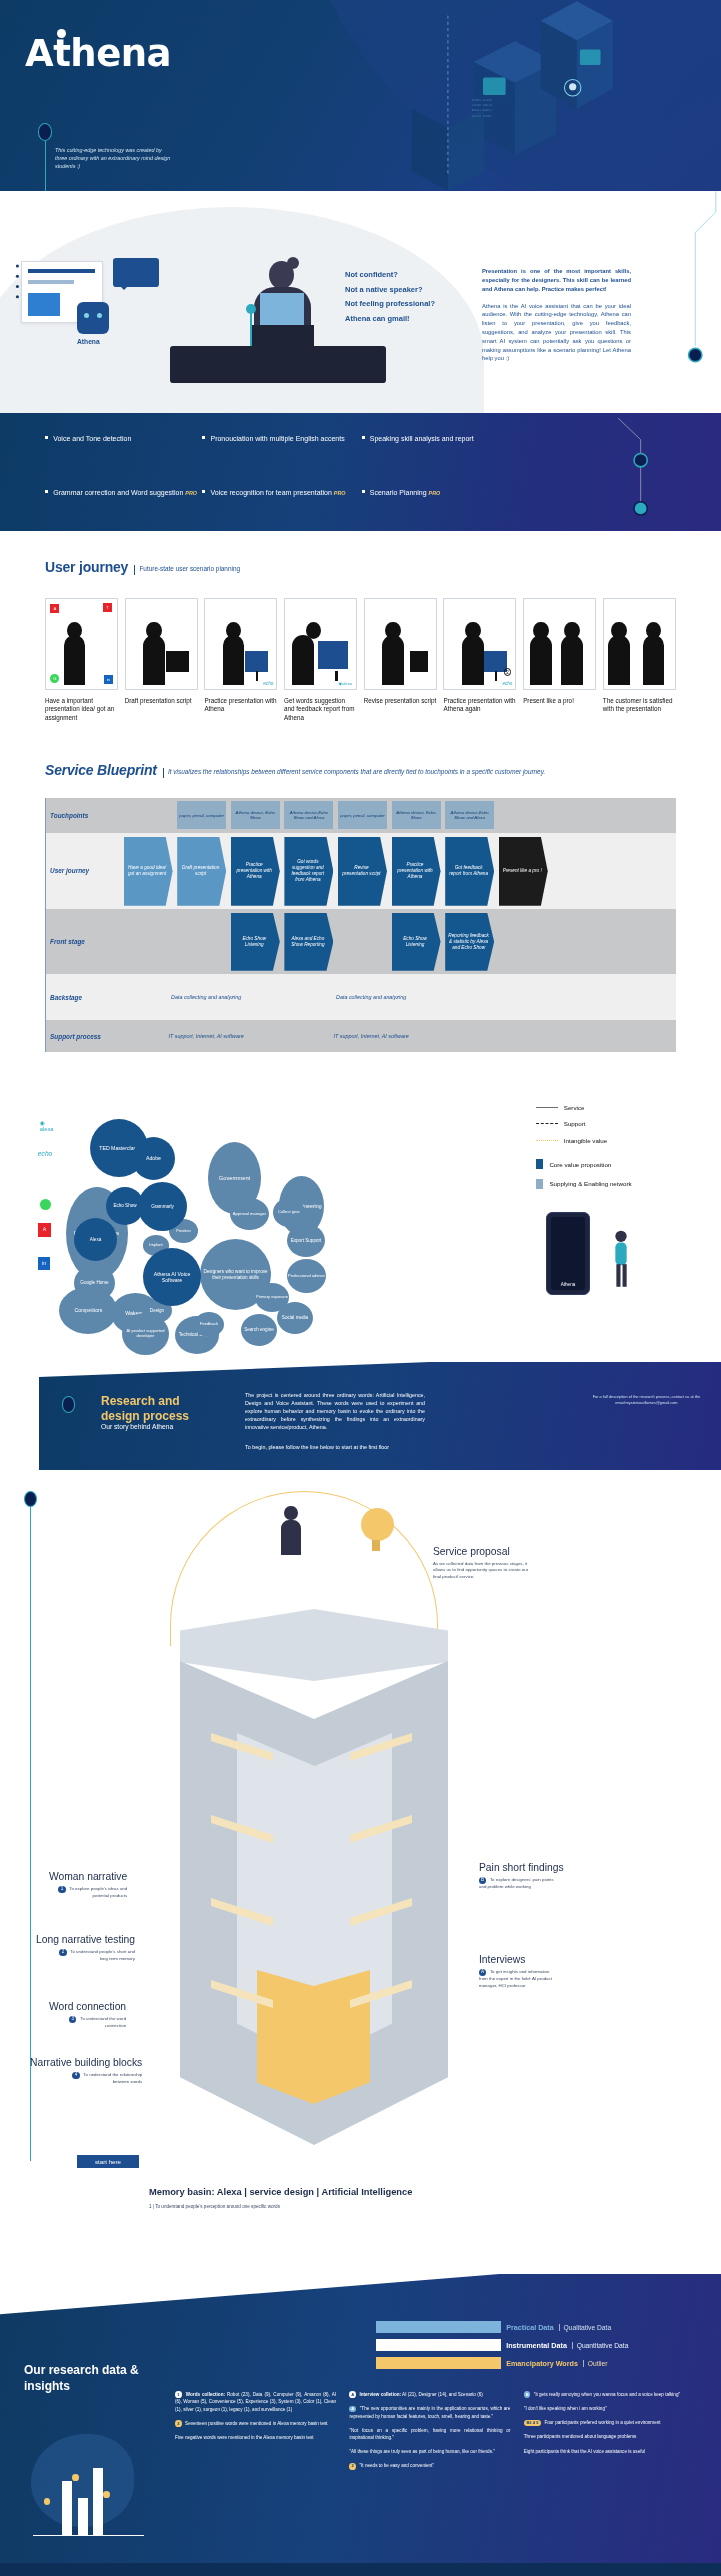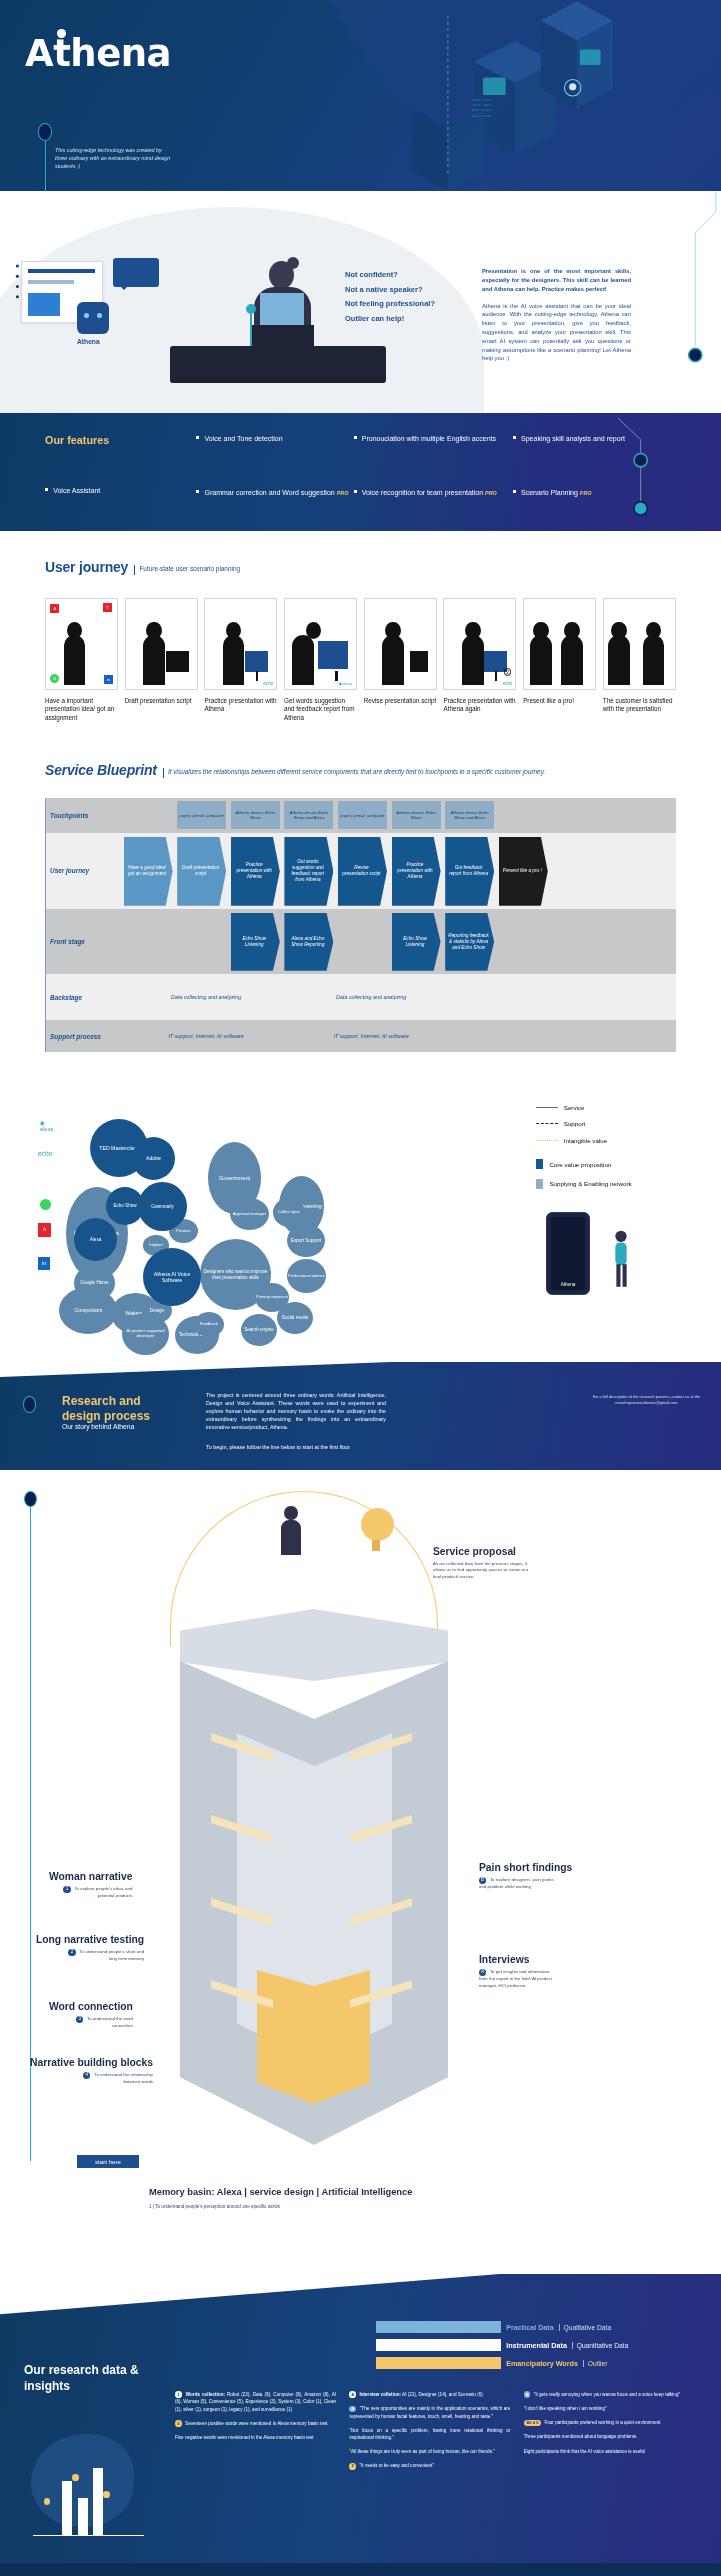--- a/index.html
+++ b/index.html
@@ -185,21 +185,21 @@
   .lgline.dot{ border-top:1px dotted #f3c76a; }
   .lgsq{ width:7.2px;height:10.3px;background:#14578f;}
   .lgsq.sup{ background:#8fadc4;}
   .phone{ position:absolute; left:546px; top:139px; width:44px;height:83px;background:#1c2440;border-radius:6.2px;border:1.5px solid #2a3a63;}
   .phone .scr{ position:absolute;inset:4.1px;background:#0f1730;border-radius:3.1px;}
   .phone .nm{ position:absolute;bottom:7.2px;left:0;right:0;text-align:center;color:#fff;font-size:4.6px;}
   .eco-person{ position:absolute; left:603px; top:155px; width:36px;height:62px;}
 
   
   .resbar{ position:relative; height:108px; overflow:hidden;
-    background: linear-gradient(100deg,#0d3b66 0%,#16407a 50%,#262b80 100%); }
+    background: linear-gradient(100deg,#0d3b66 0%,#16407a 50%,#262b80 100%); margin-left: 39px; }
   .resbar .slant{ position:absolute; left:0; top:-31px; width:721px;height:46px;background:#fff; transform:skewY(-2.2deg); transform-origin:left;}
   .resbar h2{ position:absolute; left:62px; top:32px; font-size:12px; color:#f3c76a; font-weight:800; line-height:1.25;}
   .resbar .sub2{ position:absolute; left:62px; top:61px; font-size:6.7px; color:#fff;}
   .resbar .body{ position:absolute; left:206px; top:30px; width:180px; font-size:5.3px; line-height:1.5; color:#fff; text-align:justify;}
   .resbar .contact{ position:absolute; right:20.6px; top:32px; width:108px; font-size:3.9px; line-height:1.45; color:#cfe0ef; text-align:center;}
   .resbar .begin{ position:absolute; left:206px; top:82px; font-size:5.4px; color:#fff;}
   .res-pin{ position:absolute; left:23px; top:34px; }
   .res-pin .ring{ width:13.4px;height:16.5px;border:1.5px solid #2aa9bf;border-radius:50%;background:#0a1f4f;}
 
   
@@ -215,21 +215,21 @@
   .tower-top{ position:absolute; left:0; top:0; width:268px;height:72px;background:#d7dde4;
      clip-path:polygon(50% 0,100% 30%,100% 74%,50% 100%,0 74%,0 30%); }
   .tower-body{ position:absolute; left:0; top:52px; width:268px;height:484px;background:#c3cbd4;
      clip-path:polygon(0 0,50% 12%,100% 0,100% 86%,50% 100%,0 86%); }
   .tower-core{ position:absolute; left:57px; top:124px; width:155px;height:330px;background:#dfe4ea;
      clip-path:polygon(0 0,50% 10%,100% 0,100% 88%,50% 100%,0 88%); }
   .tower-yellow{ position:absolute; left:77px; top:361px; width:113px;height:134px;background:#f3c76a;
      clip-path:polygon(0 0,50% 12%,100% 0,100% 84%,50% 100%,0 84%);}
   .stair{ position:absolute; background:#f5e4bb; }
   .label{ position:absolute; }
-  .label h3{ font-size:10.3px; font-weight:700; color:#1b2b4b; margin-bottom:4.1px;}
+  .label h3{ font-size:10.3px; font-weight:400; color:#1b2b4b; margin-bottom:4.1px;}
   .label p{ font-size:4.4px; line-height:1.45; color:#3d4a63; width:77px;}
   .label .num{ display:inline-flex;width:7.2px;height:7.2px;border-radius:50%;background:#1d4e8f;color:#fff;
        font-size:4.6px;align-items:center;justify-content:center;margin-right:2.6px;}
   .startbtn{ position:absolute; left:77px; top:685px; width:62px;height:13.4px;background:#1d4e8f;color:#fff;
      font-size:6.2px; display:flex;align-items:center;justify-content:center; }
   .basin{ position:absolute; left:149px; top:717px; font-size:9.3px; font-weight:800; color:#1b2b4b;}
   .basin-sub{ position:absolute; left:149px; top:734px; font-size:4.6px; color:#3d4a63;}
   .story-pin{ position:absolute; left:24px; top:20.6px;}
   .story-pin .ring{ width:13.4px;height:16.5px;border:1.5px solid #2aa9bf;border-radius:50%;background:#0a1f4f;}
   .story-pin .stem{ width:1px;height:654px;background:#2aa9bf;margin-left:6.2px;}
@@ -345,40 +345,34 @@
       <div class="sf-dress"></div>
     </div>
     <div class="mic">
       <div class="ball"></div>
     </div>
     <div class="podium"></div>
     <div class="q-list">
       <div>Not confident?</div>
       <div>Not a native speaker?</div>
       <div>Not feeling professional?</div>
-      <div class="strong">Outlier can help!</div>
+      <div class="strong">Athena can gmail!</div>
     </div>
     <div class="intro-body">
       <p>Presentation is one of the most important skills, especially for the designers. This skill can be learned and Athena can help. Practice makes perfect!</p>
       <p class="thin">Athena is the AI voice assistant that can be your ideal audience. With the cutting-edge technology, Athena can listen to your presentation, give you feedback, suggestions, and analyze your presentation skill. This smart AI system can potentially ask you questions or making assumptions like a scenario planning! Let Athena help you :)</p>
     </div>
     <svg class="wire" viewBox="0 0 200 430">
       <path d="M190 0 L190 40 L150 80 L150 300" stroke="#8fd4e3" stroke-width="1.6" fill="none"></path>
       <circle cx="150" cy="318" r="13" fill="#0a1f4f" stroke="#2aa9bf" stroke-width="3"></circle>
     </svg>
   </section>
 
   <section class="features">
     <div class="feat-grid">
-      <div class="feat-col fc1">
-        <div class="feat-title" style="position:static;margin-bottom:40px;">Our features</div>
-        <div class="feat-item">
-          <span>Voice Assistant</span>
-        </div>
-      </div>
       <div class="feat-col fc2">
         <div class="feat-item">
           <span>Voice and Tone detection</span>
         </div>
         <div class="feat-item">
           <span>Grammar correction and Word suggestion</span>
           <span class="pro">PRO</span>
         </div>
       </div>
       <div class="feat-col fc3">

